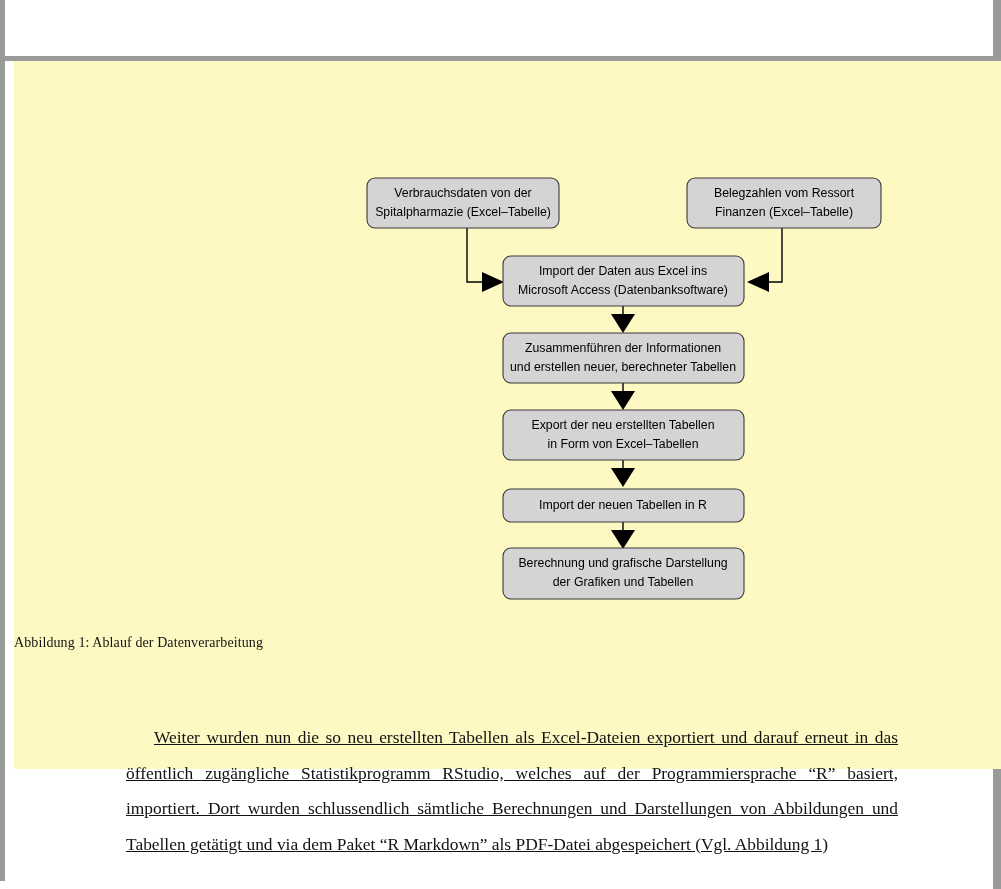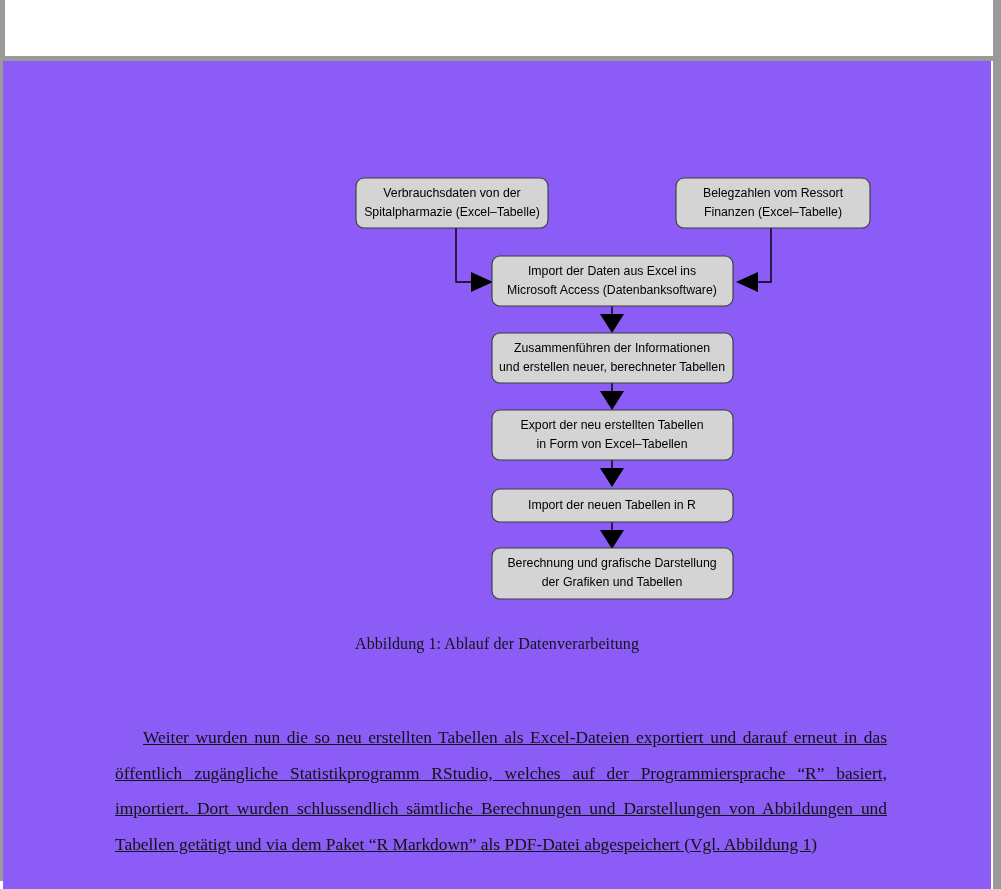--- a/index.html
+++ b/index.html
@@ -31,23 +31,23 @@
   #page-top-rule {
     position: absolute;
     left: 0; top: 56px;
     width: 993px; height: 5px;
     background: #9a9a9a;
   }
 
   
   #document {
     position: absolute;
-    left: 3px; top: 61px;
-    width: 988px; height: 828px;
-    background: #8b5cf6;
+    left: 14px; top: 61px;
+    width: 988px; height: 708px;
+    background: #fef9c3;
   }
 
   
   #figure {
     position: absolute;
     left: 0; top: 0;
     width: 988px; height: 560px;
   }
   #flow-svg { display: block; }
 
@@ -69,23 +69,22 @@
     stroke-width: 1.4;
   }
   .arrow-head { fill: #000000; stroke: none; }
 
   
   #figure-caption {
     position: absolute;
     left: 0;
     top: 574px;
     width: 988px;
-    text-align: center;
     font-family: "Liberation Serif", serif;
-    font-size: 16px;
+    font-size: 14px;
     color: #141414;
     letter-spacing: 0.1px;
   }
 
   
   #body-paragraph {
     position: absolute;
     left: 112px;
     top: 642px;
     width: 772px;

